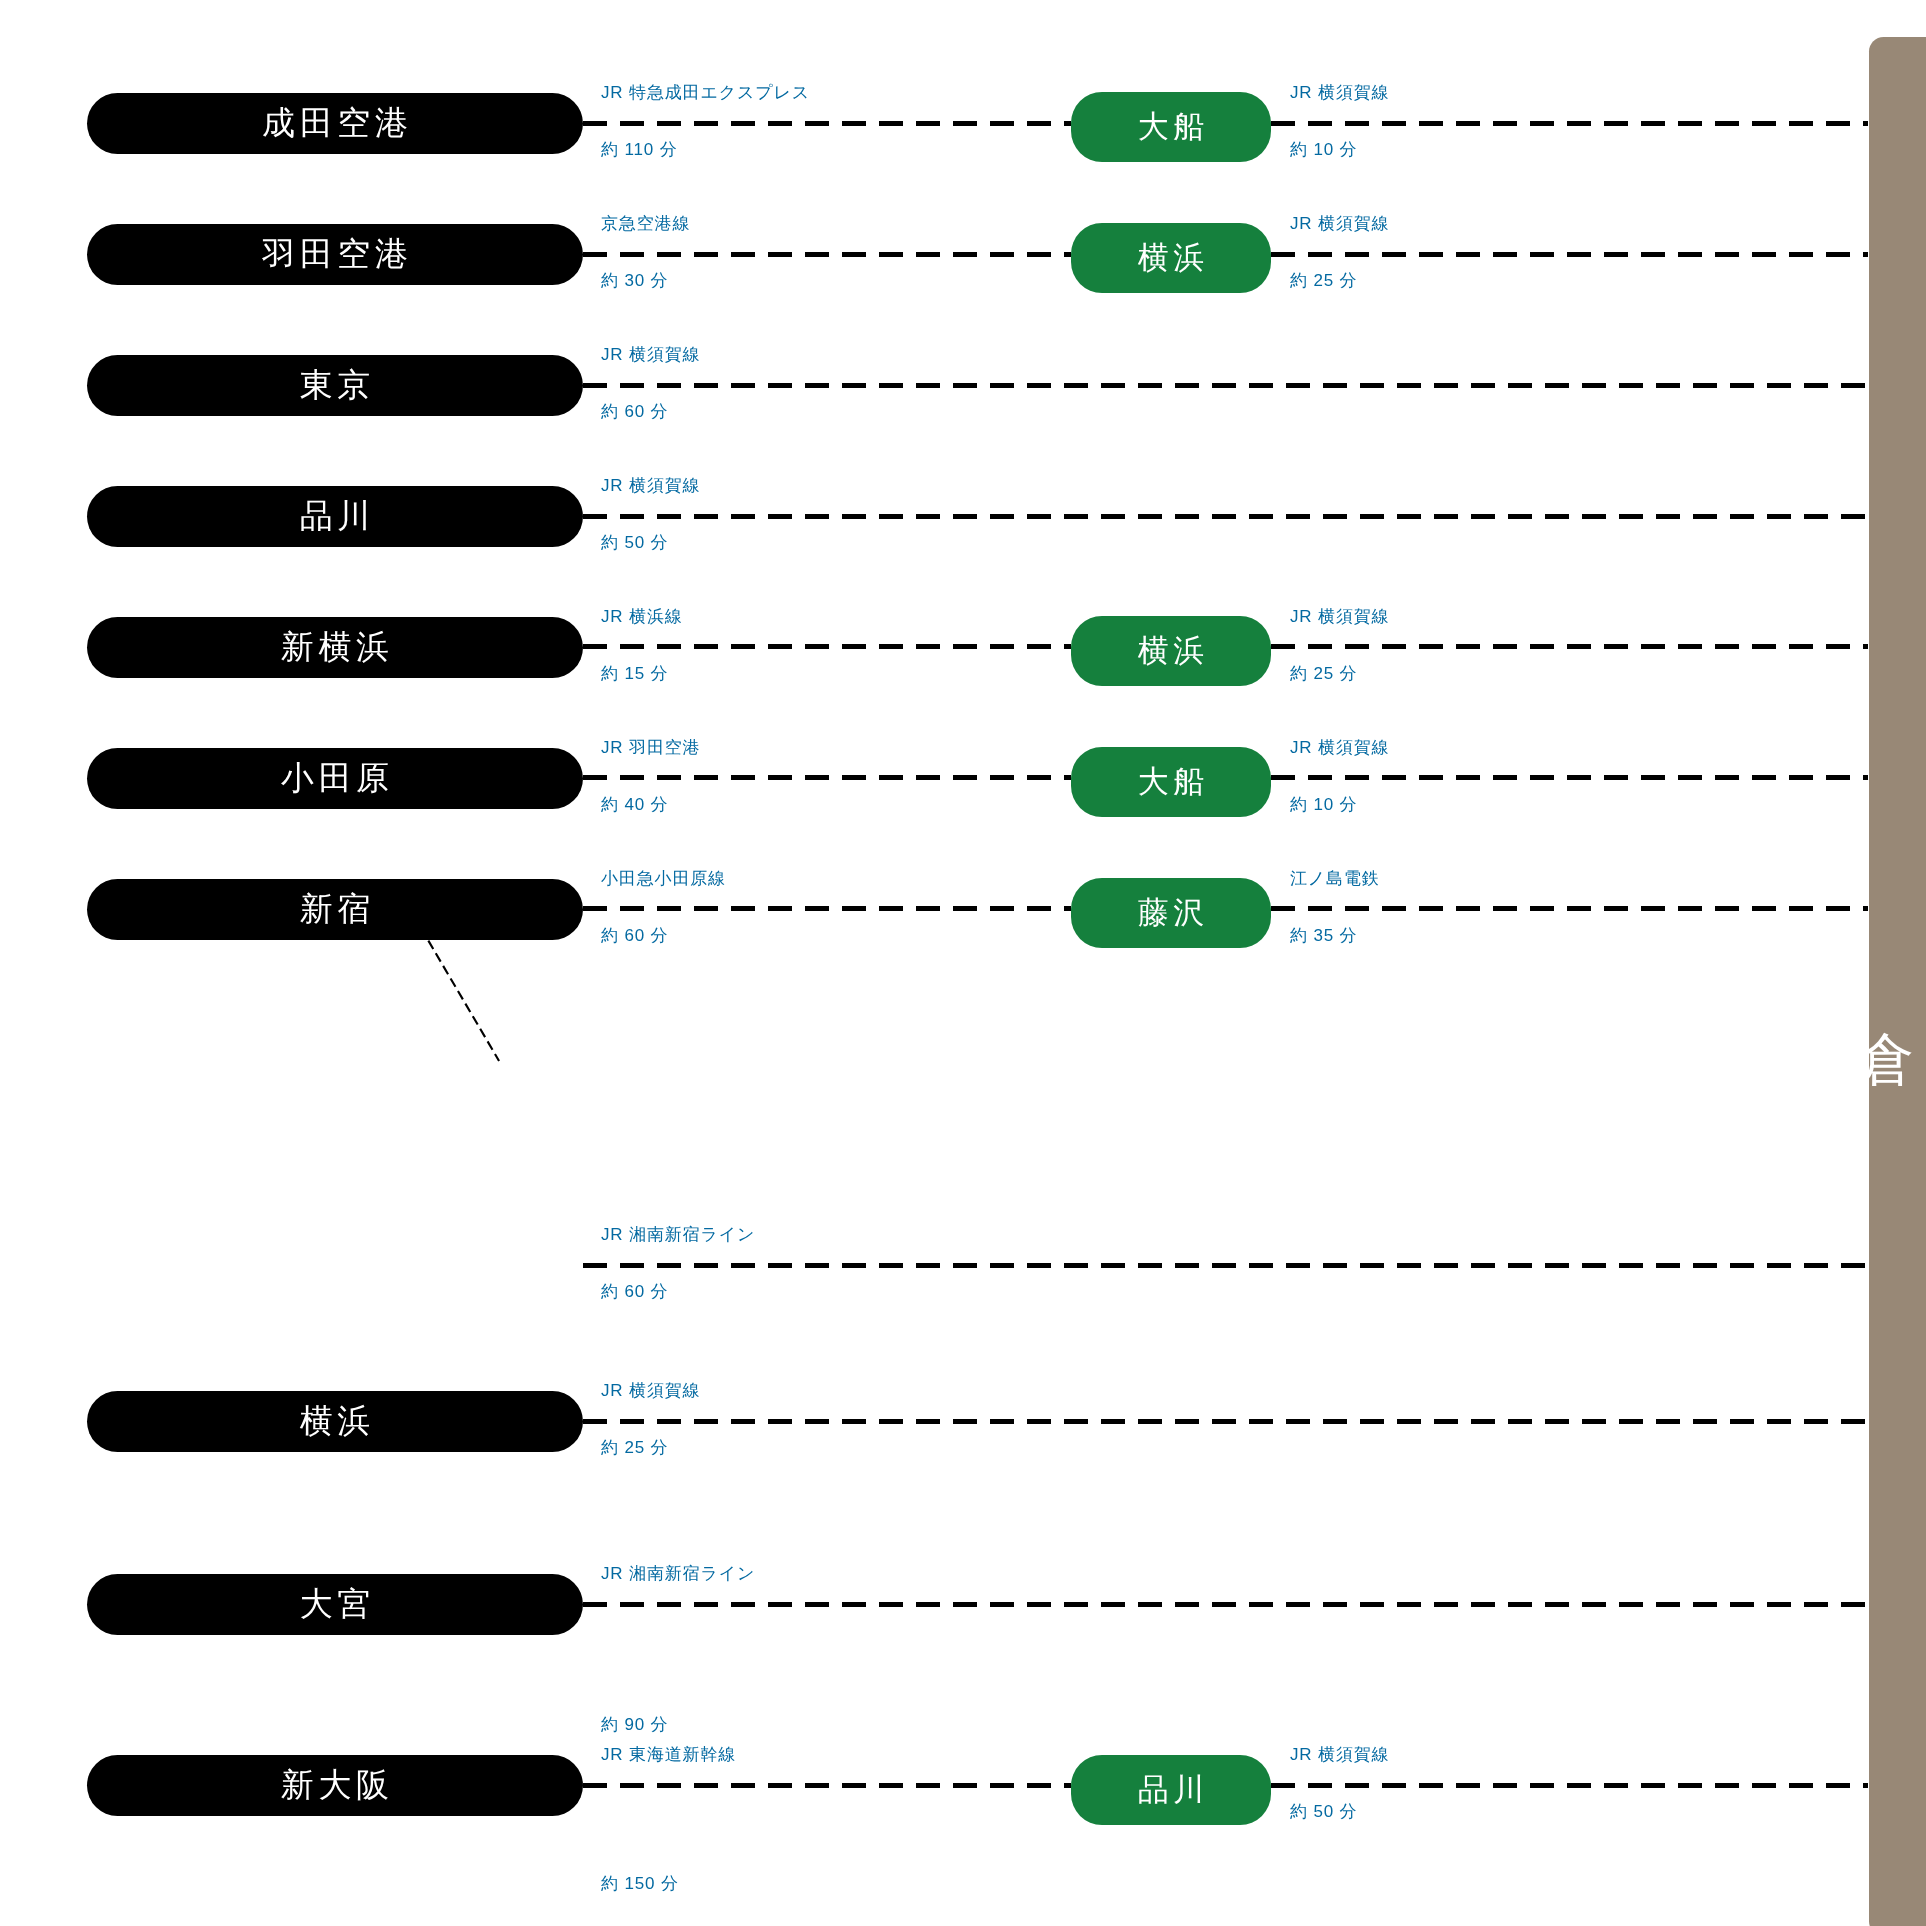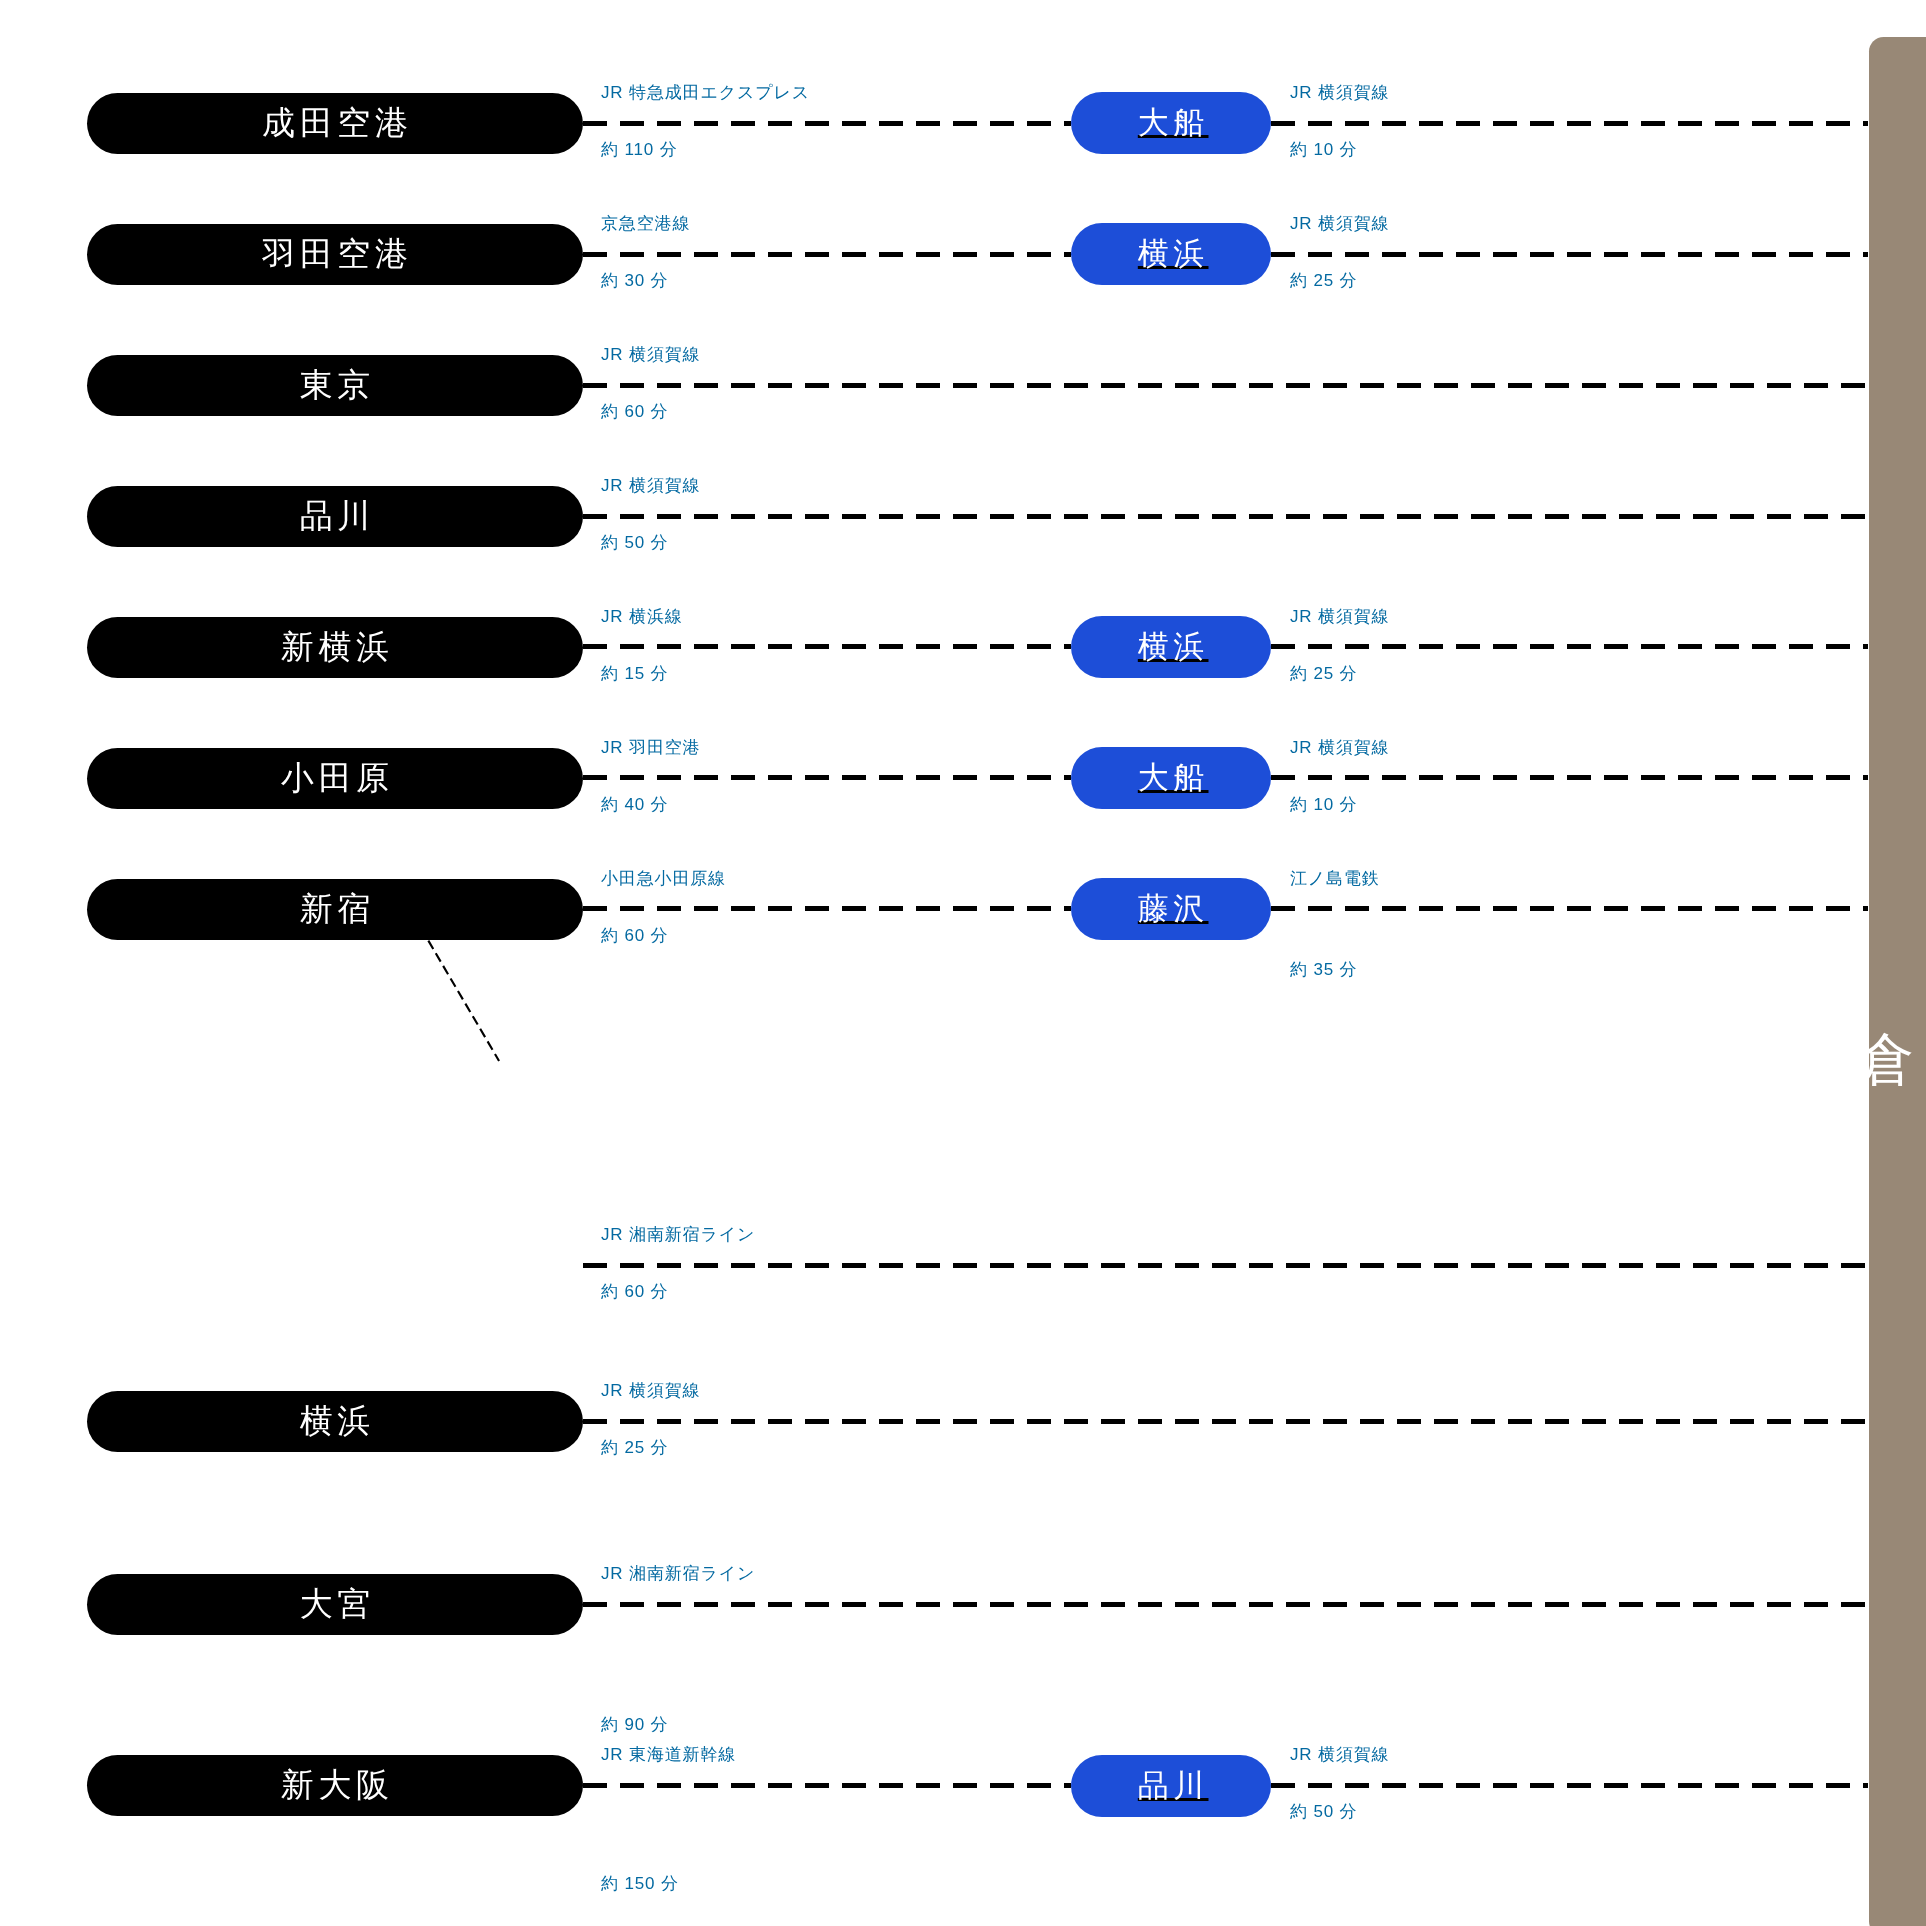--- a/index.html
+++ b/index.html
@@ -48,24 +48,24 @@
     color:#ffffff;
     font-size:33px;
     letter-spacing:0.14em;
     text-indent:0.14em;
     white-space:nowrap;
   }
 
   
   .transfer {
     position:absolute;
-    width:200px; height:62px;
-    background:#1d4ed8;
+    width:200px; height:70px;
+    background:#15803d;
     border-radius:31px;
-    display:flex; align-items:center; justify-content:center;text-decoration:underline;
+    display:flex; align-items:center; justify-content:center;
   }
   .transfer-label {
     color:#ffffff;
     font-size:31px;
     letter-spacing:0.14em;
     text-indent:0.14em;
     white-space:nowrap;
   }
 
   
@@ -176,21 +176,21 @@
         <span class="origin-label">新宿</span>
       </div>
       <div class="dash" style="left: 583px; top: 906px; width: 488px;"></div>
       <div class="seg-line" style="left: 601px; top: 867px;">小田急小田原線</div>
       <div class="seg-time" style="left: 601px; top: 924px;">約 60 分</div>
       <div class="transfer" style="left: 1071px; top: 878px;">
         <span class="transfer-label">藤沢</span>
       </div>
       <div class="dash" style="left: 1271px; top: 906px; width: 597px;"></div>
       <div class="seg-line" style="left: 1290px; top: 867px;">江ノ島電鉄</div>
-      <div class="seg-time" style="left: 1290px; top: 958px;">約 35 分</div>
+      <div class="seg-time" style="left: 1290px; top: 924px;">約 35 分</div>
       <div class="dash" style="left: 583px; top: 1263px; width: 1286px;"></div>
       <div class="seg-line" style="left: 601px; top: 1223px;">JR 湘南新宿ライン</div>
       <div class="seg-time" style="left: 601px; top: 1280px;">約 60 分</div>
       <div class="origin" style="top: 1391px;">
         <span class="origin-label">横浜</span>
       </div>
       <div class="dash" style="left: 583px; top: 1419px; width: 1286px;"></div>
       <div class="seg-line" style="left: 601px; top: 1379px;">JR 横須賀線</div>
       <div class="seg-time" style="left: 601px; top: 1436px;">約 25 分</div>
       <div class="origin" style="top: 1574px;">

